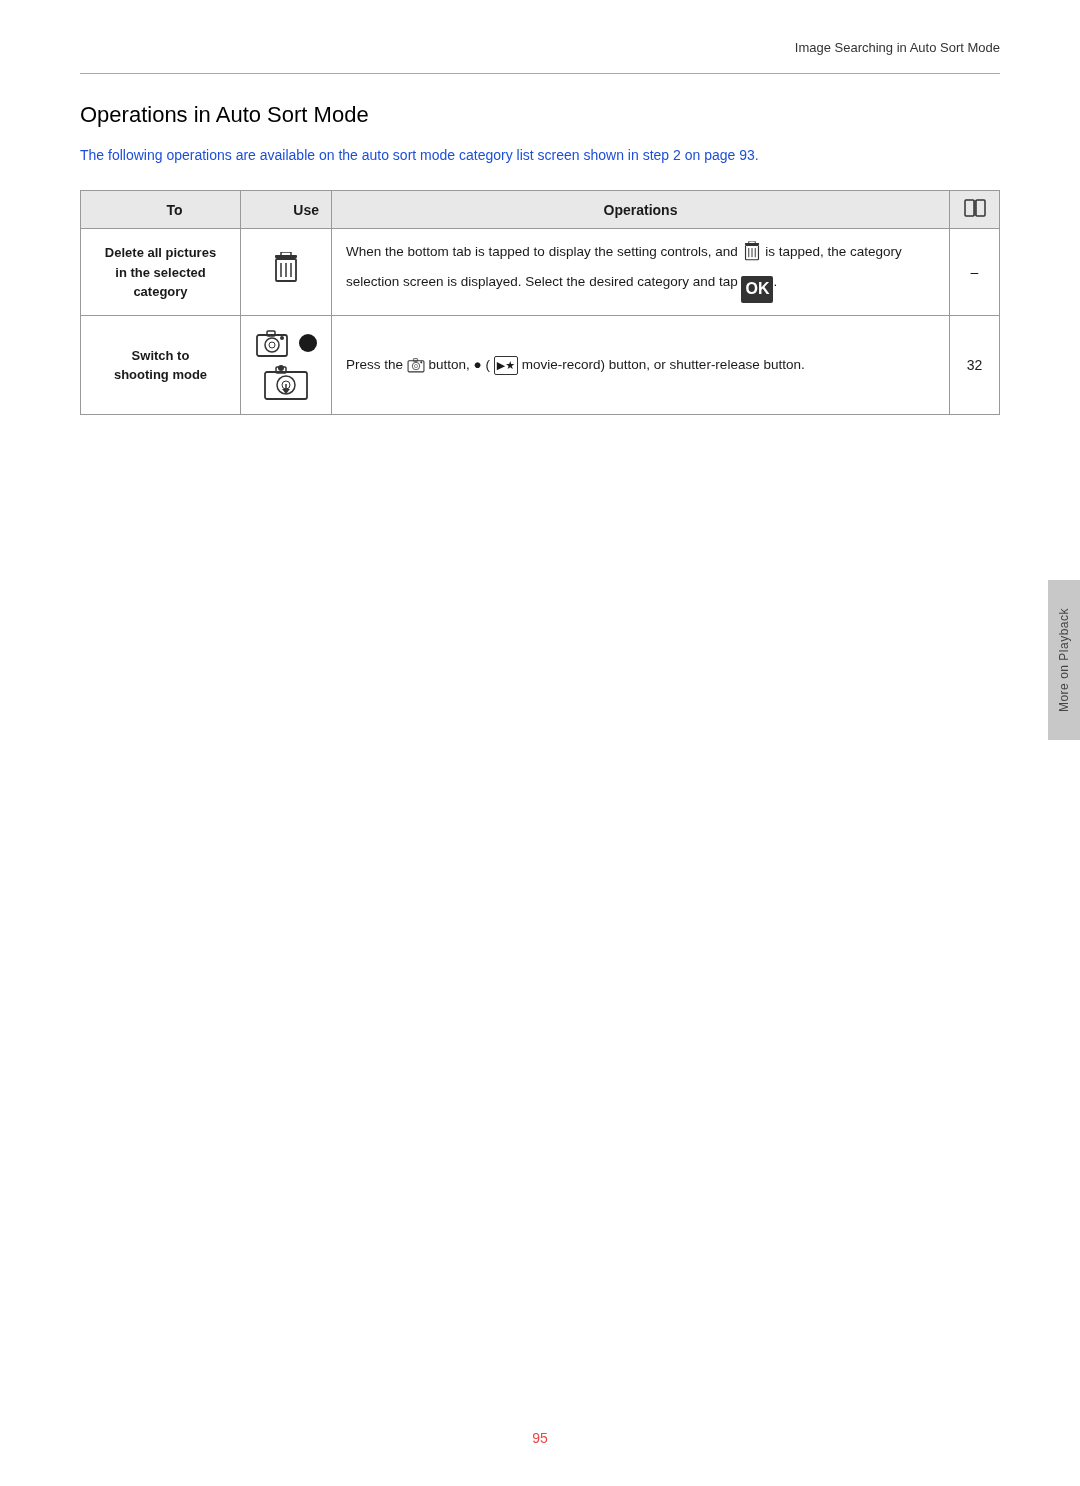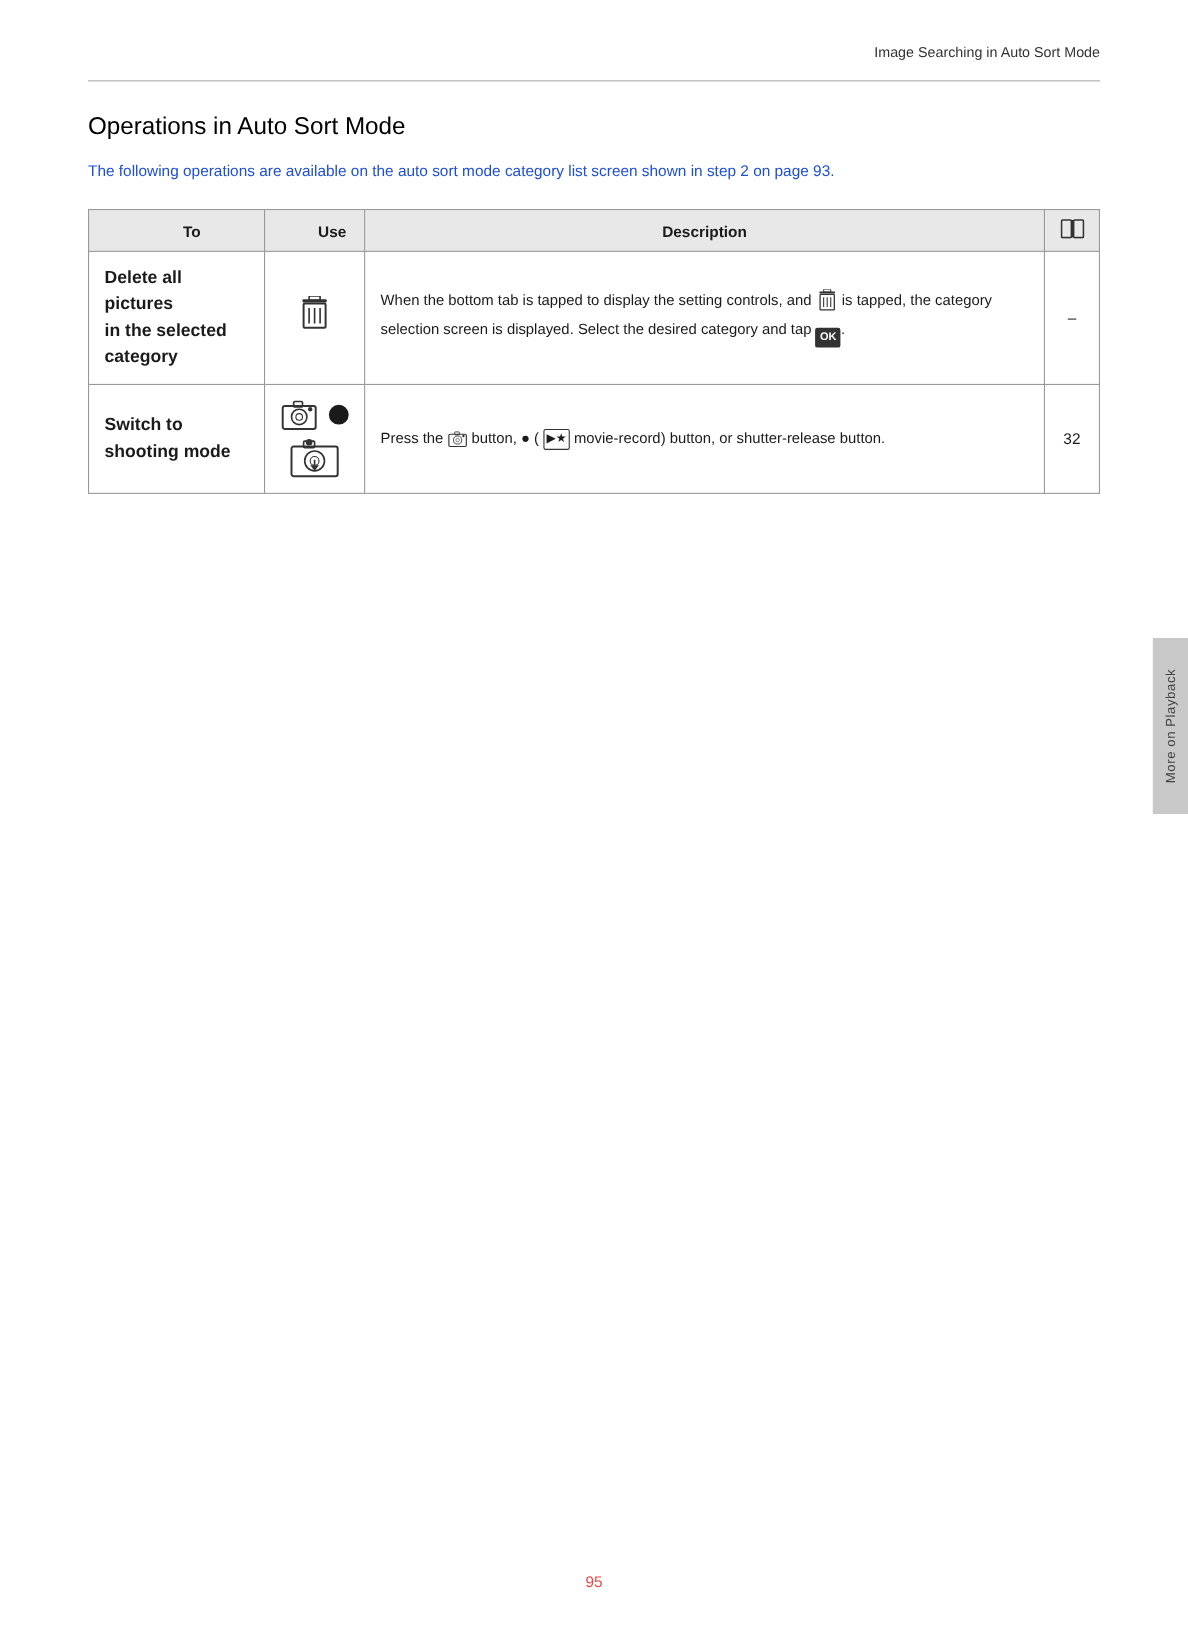--- a/index.html
+++ b/index.html
@@ -66,21 +66,21 @@
       color: #1a1a1a;
     }
 
     .ops-table th.to-col {
       width: 160px;
       padding-left: 40px;
     }
 
     .ops-table th.use-col {
       width: 90px;
-      text-align: center;
+      text-align: right;
       padding-left: 44px;
     }
 
     .ops-table th.desc-col {
       text-align: center;
     }
 
     .ops-table th.page-col {
       width: 50px;
       text-align: center;
@@ -90,23 +90,23 @@
       border: 1px solid #999;
       padding: 12px 14px;
       vertical-align: middle;
       font-size: 14px;
       color: #1a1a1a;
       line-height: 1.5;
     }
 
     .ops-table td.to-cell {
       font-weight: bold;
-      font-size: 16px;
-      vertical-align: middle;
-      text-align: left;
+      font-size: 13px;
+      vertical-align: middle;
+      text-align: center;
     }
 
     .ops-table td.use-cell {
       text-align: center;
       vertical-align: middle;
     }
 
     .ops-table td.desc-cell {
       font-size: 13.5px;
       line-height: 1.55;
@@ -156,21 +156,21 @@
       width: 18px;
       height: 18px;
       background: #1a1a1a;
       border-radius: 50%;
     }
 
     .ok-badge {
       display: inline-block;
       background: #333;
       color: #fff;
-      font-size: 10px;
+      font-size: 16px;
       font-weight: bold;
       padding: 1px 4px;
       border-radius: 2px;
       vertical-align: middle;
       margin-top: 13px;
     }
 
     .side-tab-wrapper {
       position: absolute;
       right: 0;
@@ -217,21 +217,21 @@
   <table class="ops-table">
     <thead>
       <tr>
         <th class="to-col">
           <span>To</span>
         </th>
         <th class="use-col">
           <span>Use</span>
         </th>
         <th class="desc-col">
-          <span>Description</span>
+          <span>Operations</span>
         </th>
         <th class="page-col">
           
           <svg width="22" height="18" viewBox="0 0 22 18">
             <rect x="1" y="1" width="9" height="16" rx="1" fill="none" stroke="#333" stroke-width="1.5"></rect>
             <rect x="12" y="1" width="9" height="16" rx="1" fill="none" stroke="#333" stroke-width="1.5"></rect>
             <line x1="11" y1="1" x2="11" y2="17" stroke="#333" stroke-width="1"></line>
           </svg>
         </th>
       </tr>

